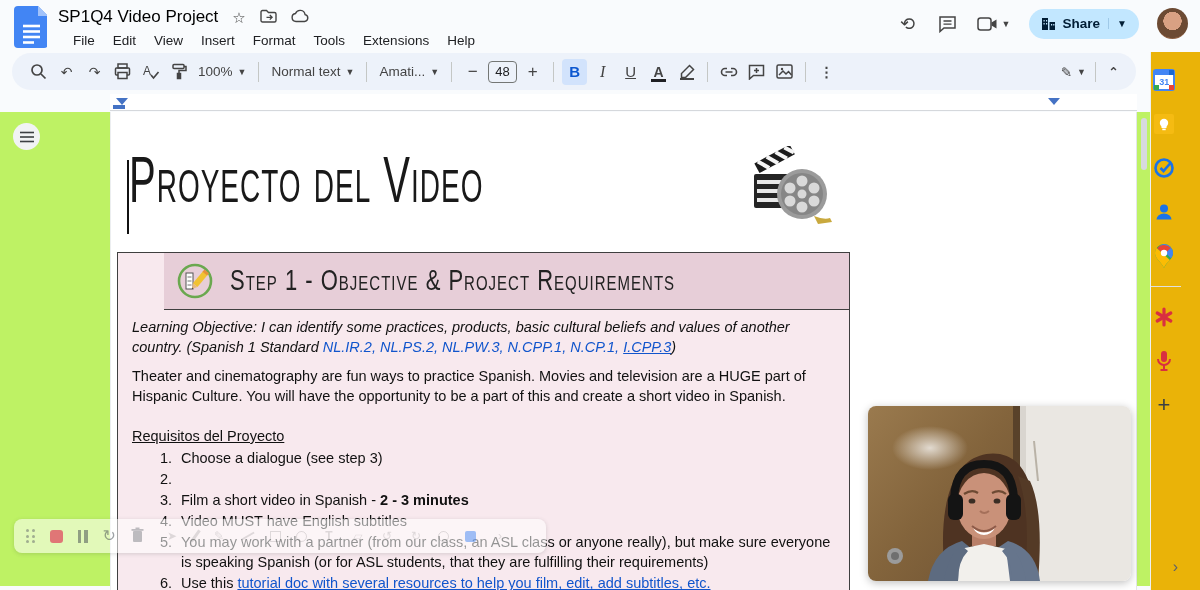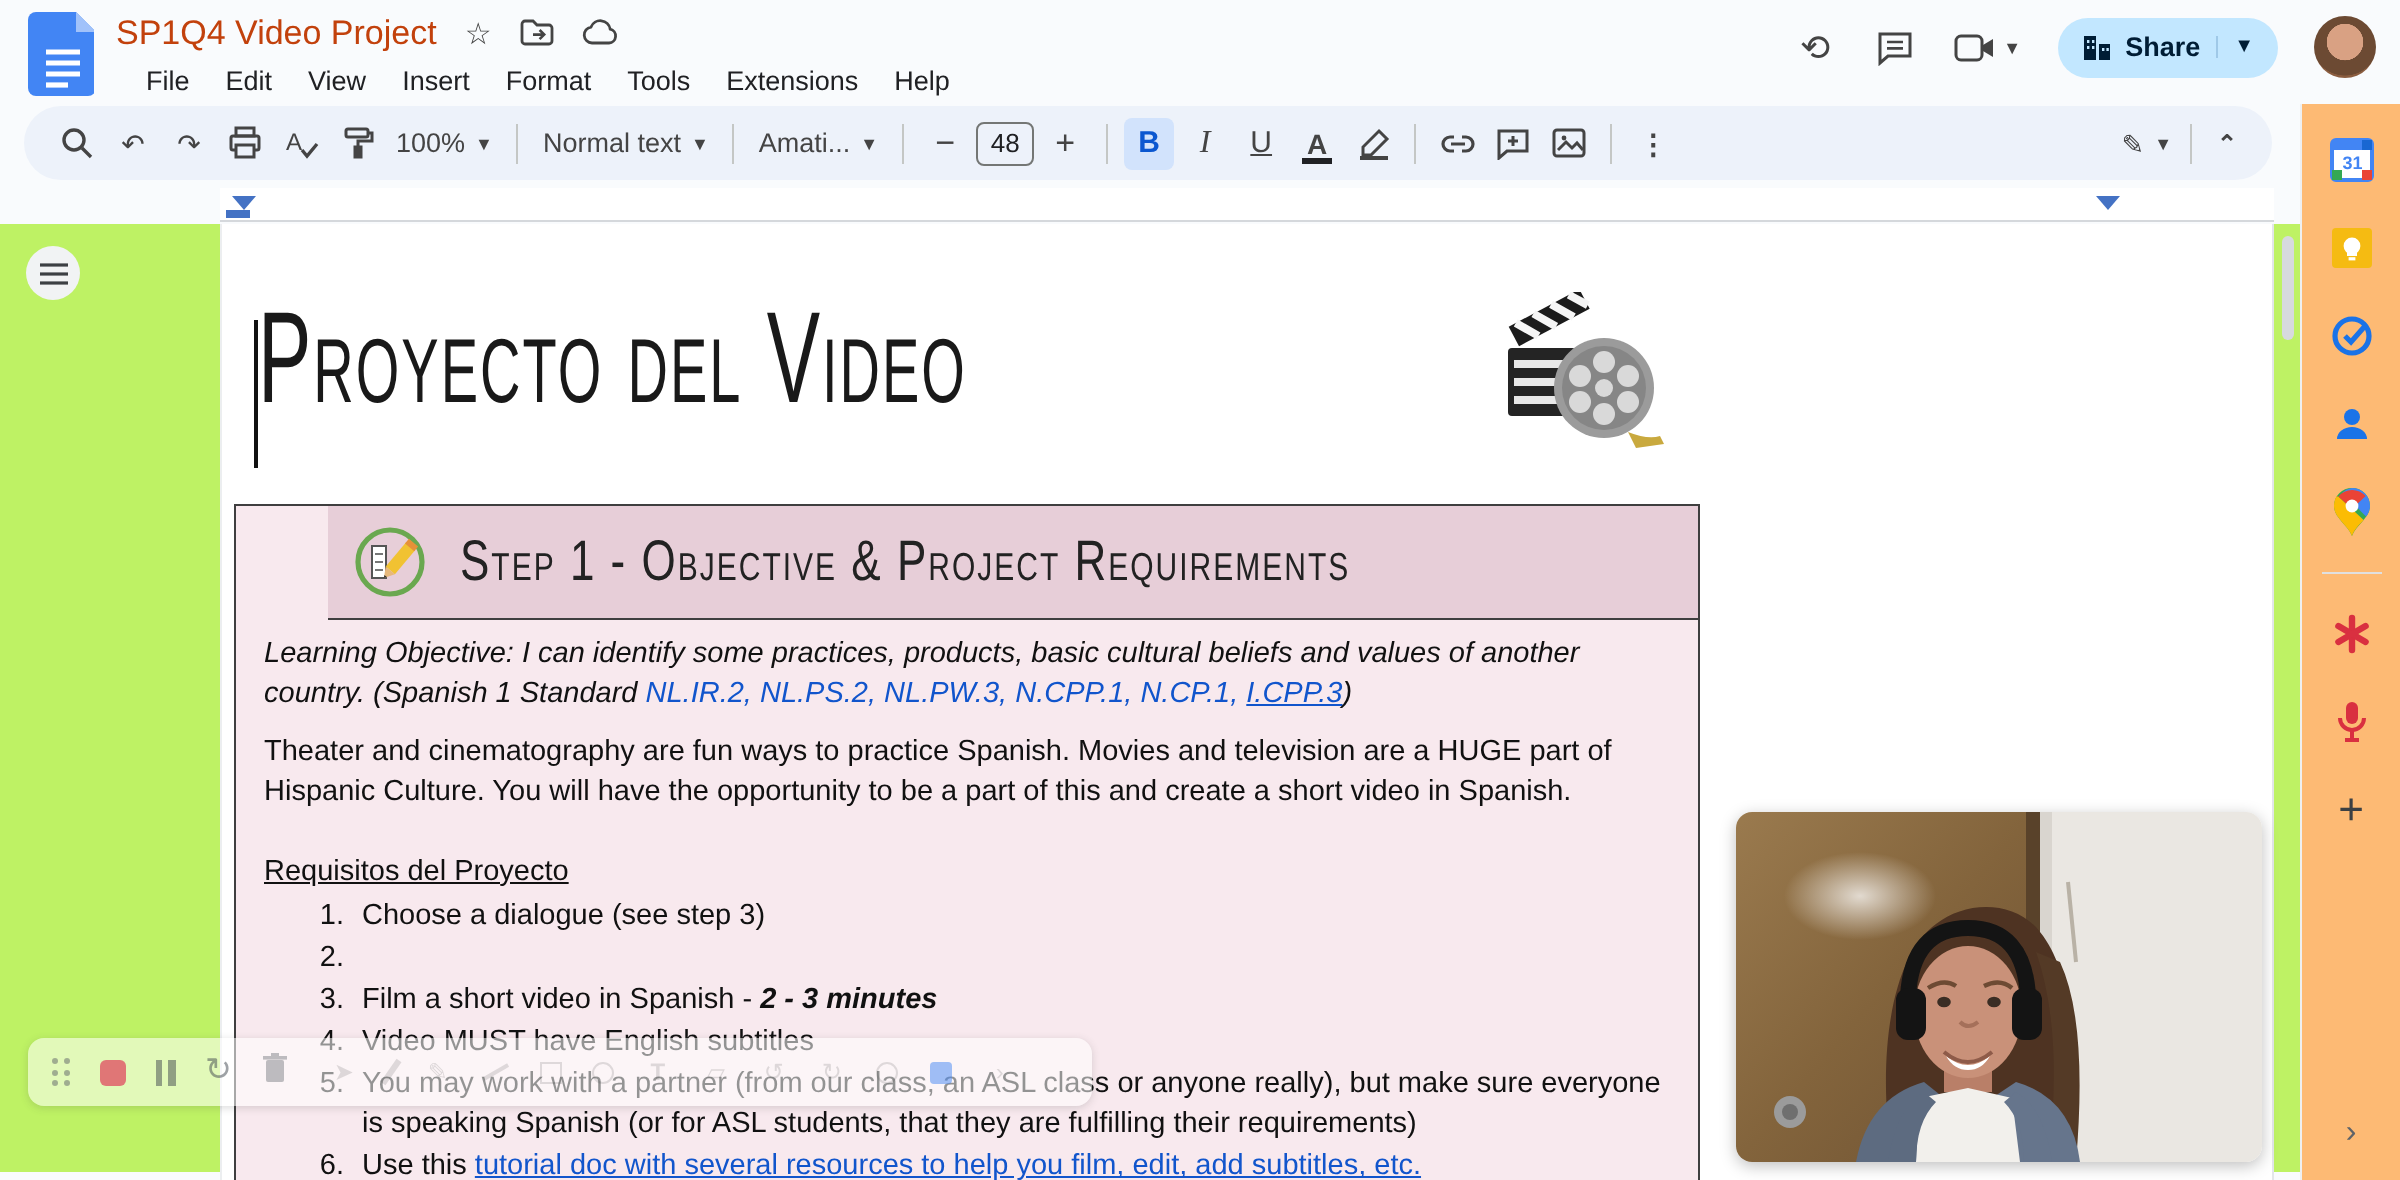--- a/index.html
+++ b/index.html
@@ -5,21 +5,21 @@
   * { box-sizing: border-box; }
   html,body { margin:0; padding:0; }
   body {
     width:1200px; height:590px; overflow:hidden; position:relative;
     font-family:"Liberation Sans", sans-serif; background:#f9fbfd; color:#202124;
   }
   
   .chrome { position:absolute; top:0; left:0; width:1200px; height:52px; background:#f9fbfd; z-index:5; }
   .docs-logo { position:absolute; left:14px; top:6px; width:33px; height:42px; }
   .title-row { position:absolute; left:58px; top:7px; display:flex; align-items:center; gap:14px; }
-  .doc-title { font-size:17px; color:#c2410c; }
+  .doc-title { font-size:17px; color:#000000; }
   .title-ic { font-size:15px; color:#444; line-height:1; }
   .menu-row { position:absolute; left:64px; top:31px; display:flex; }
   .menu-item { font-size:13.5px; color:#202124; padding:2px 9px; border-radius:8px; cursor:pointer; }
   .chrome-right { position:absolute; right:12px; top:8px; display:flex; align-items:center; gap:18px; }
   .chrome-ic { width:22px; height:22px; display:flex; align-items:center; justify-content:center; color:#444; font-size:18px; }
   .share-btn { display:flex; align-items:center; background:#c2e7ff; border-radius:16px; height:30px; padding:0 4px 0 12px; color:#001d35; }
   .share-btn .lbl { font-size:13.5px; font-weight:bold; margin:0 8px 0 7px; }
   .share-caret { border-left:1px solid #9fc9e8; padding:0 8px; font-size:10px; color:#001d35; }
   .avatar { width:31px; height:31px; border-radius:50%;
     background:radial-gradient(circle at 50% 42%, #d9a183 0 38%, #6c4a33 39% 70%, #8a5c3f 71%); }
@@ -69,25 +69,25 @@
   .step-body { padding:8px 14px 0 14px; font-size:14.5px; line-height:1.36; color:#111; }
   .objective { font-style:italic; margin:0 0 10px 0; }
   .lnk { color:#1155cc; }
   .lnk.u { text-decoration:underline; }
   .intro { margin:10px 0 0 0; }
   .req-title { margin:20px 0 2px 0; text-decoration:underline; }
   .req-list { margin:0; }
   .req-row { display:flex; margin:1.5px 0; }
   .req-num { width:24px; text-align:right; margin-left:16px; flex:none; }
   .req-txt { margin-left:9px; }
-  .b { font-weight:bold;font-style:italic; }
+  .b { font-weight:bold; }
   a.doc-link { color:#1155cc; text-decoration:underline; cursor:pointer; }
   
-  .side-panel { position:absolute; right:0; top:52px; width:50px; bottom:0; background:#fdba74;
-    border-left:1px solid #eef0f2; display:flex; flex-direction:column; align-items:center; padding-top:6px; z-index:6; }
+  .side-panel { position:absolute; right:0; top:52px; width:50px; bottom:0; background:#eab308;
+    border-left:1px solid #eef0f2; display:flex; flex-direction:column; padding-top:6px; z-index:6; }
   .sp-ic { width:26px; height:26px; margin:9px 0; display:flex; align-items:center; justify-content:center; cursor:pointer; }
   .sp-div { width:30px; height:1px; background:#e0e0e0; margin:8px 0; }
   .sp-collapse { position:absolute; bottom:14px; left:0; right:0; text-align:center; color:#5f6368; font-size:16px; cursor:pointer; }
   
   .recorder { position:absolute; left:14px; top:519px; width:532px; height:34px; border-radius:8px;
     background:rgba(255,255,255,0.55); box-shadow:0 1px 4px rgba(60,64,67,.18);
     display:flex; align-items:center; padding:0 12px; gap:15px; z-index:40; }
   .drag-dots { display:grid; grid-template-columns:3px 3px; gap:2.5px; opacity:.5; }
   .drag-dots i { width:3px; height:3px; border-radius:50%; background:#5f6368; }
   .rec-stop { width:13px; height:13px; border-radius:3px; background:#df5f6a; opacity:.85; }

